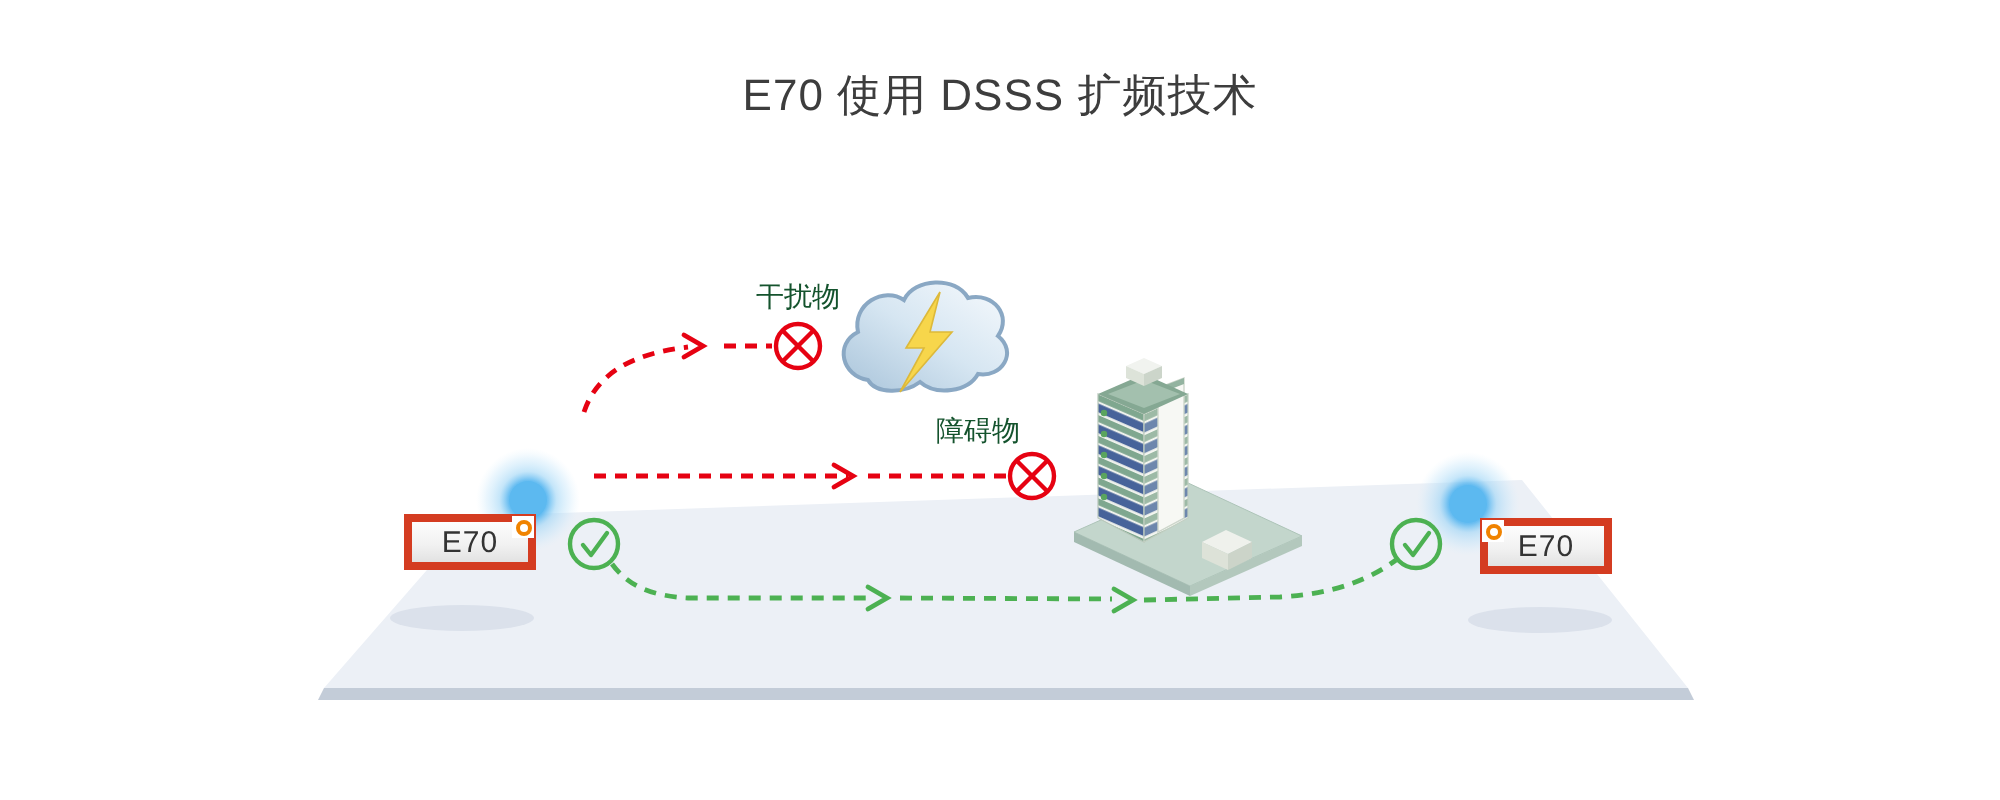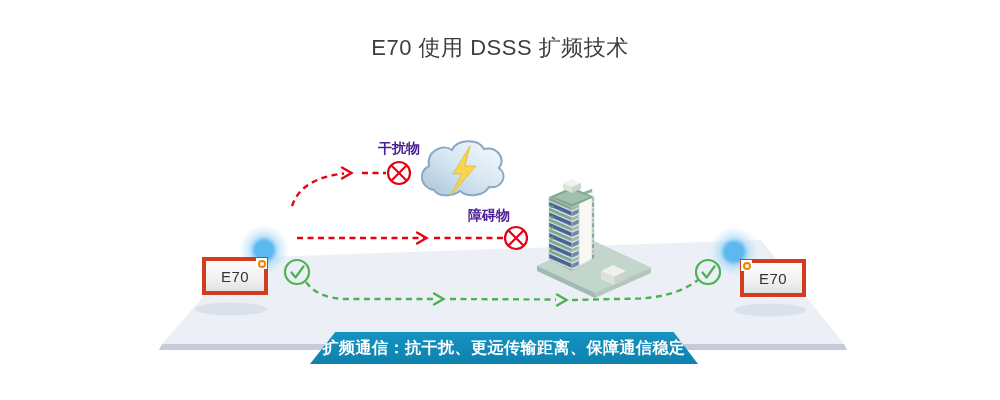--- a/index.html
+++ b/index.html
@@ -9,25 +9,25 @@
   }
   .title {
     position:absolute; top:33px; left:0; width:100%; text-align:center;
     font-size:22px; color:#3d3d3d; letter-spacing:0.5px;
   }
   .subtitle {
     position:absolute; top:68px; left:0; width:100%; text-align:center;
     font-size:14px; color:#9c9c9c; letter-spacing:1px;
   }
   .scene-svg { position:absolute; left:0; top:0; }
-  .label-red { position:absolute; font-size:14px; color:#4c1d95;font-weight:bold; }
+  .label-red { position:absolute; font-size:14px; color:#14532d; }
   .label-interference { left:378px; top:140px; }
   .label-obstacle { left:468px; top:207px; }
   .device {
-    position:absolute; width:66px; height:38px; box-sizing:border-box;
+    position:absolute; width:66px; height:28px; box-sizing:border-box;
     border:4px solid #d43c21; background:linear-gradient(180deg,#fdfdfd 0%,#f2f2f2 55%,#e2e2e2 100%);
     display:flex; align-items:center; justify-content:center;
     font-size:15px; color:#333; letter-spacing:0.5px;
   }
   .device-left  { left:202px; top:257px; }
   .device-right { left:740px; top:259px; }
   .badge {
     position:absolute; width:11px; height:11px; background:#fff;
     display:flex; align-items:center; justify-content:center;
   }
@@ -175,17 +175,14 @@
       <span class="badge-dot"></span>
     </span>
   </div>
   <div class="device device-right">
     <span>E70</span>
     <span class="badge">
       <span class="badge-dot"></span>
     </span>
   </div>
 
-  <div class="banner">
-    <span>扩频通信：抗干扰、更远传输距离、保障通信稳定</span>
-  </div>
 
 </div>
 
 </body></html>

